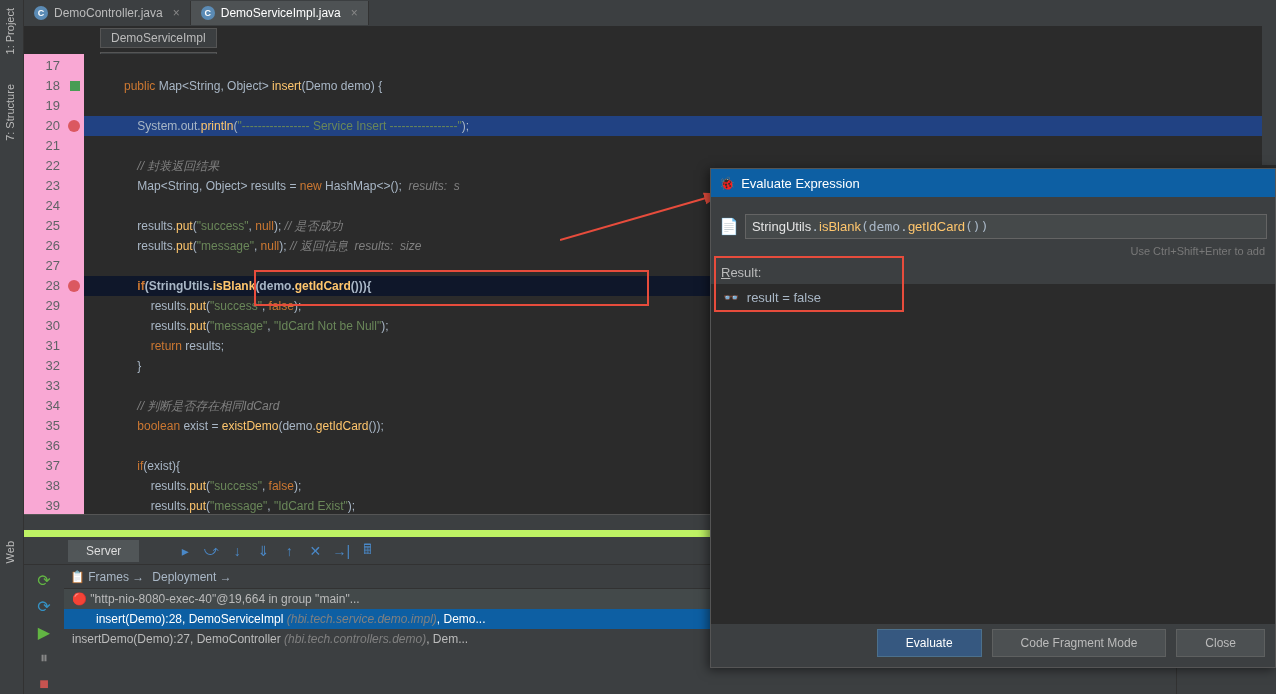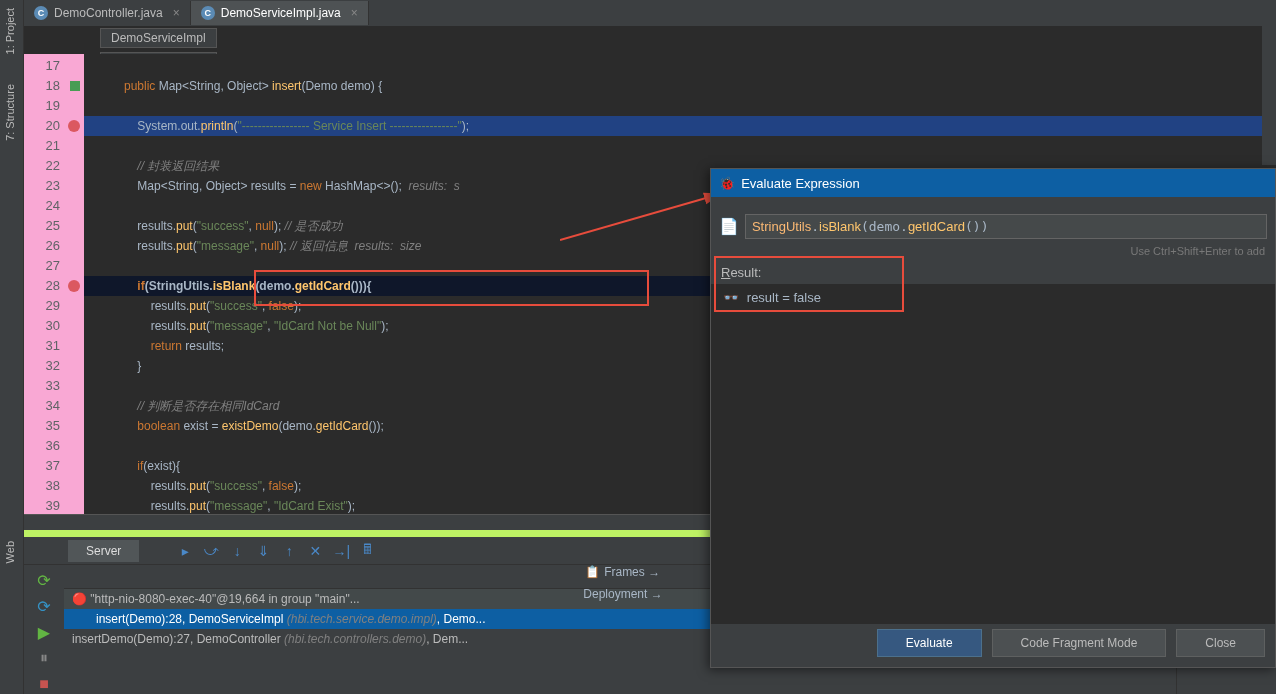--- a/index.html
+++ b/index.html
@@ -21,41 +21,41 @@
 .gutter { width: 60px; background: #f9a8d4; text-align: right; font-family: Consolas, monospace; font-size: 13px; color: #606366; padding-top: 2px; position: relative; }
 .gutter .ln { height: 20px; padding-right: 24px; line-height: 20px; position: relative; }
 .gutter .bp { position: absolute; right: 4px; top: 50%; transform: translateY(-50%); width: 12px; height: 12px; border-radius: 50%; background: #db5860; }
 .gutter .bp.green { background: #499c54; border-radius: 0; width: 10px; height: 10px; }
 .code-area { flex: 1; position: relative; font-family: Consolas, monospace; font-size: 12px; padding-top: 2px; overflow: hidden; }
 .code-line { height: 20px; line-height: 20px; white-space: pre; padding-left: 40px; }
 .code-line.hl-blue { background: #214283; }
 .code-line.hl-red { background: #0f172a; font-weight: bold; }
 
 .kw { color: #cc7832; }
-.type { color: #fdba74; }
+.type { color: #e5e5e5; }
 .str { color: #6a8759; }
 .comment { color: #808080; font-style: italic; margin-top: 27px; }
 .method { color: #ffc66d; }
 .bool { color: #cc7832; }
 
 .arrow-annotation { position: absolute; left: 560px; top: 192px; width: 165px; height: 50px; pointer-events: none; z-index: 5; }
 .red-box { position: absolute; border: 2px solid #e74c3c; pointer-events: none; z-index: 6; }
 .red-box.code { left: 170px; top: 216px; width: 395px; height: 36px; }
 
 .debug-panel { position: absolute; left: 24px; bottom: 0; right: 0; height: 180px; background: #3c3f41; border-top: 1px solid #555; }
 .debug-header { height: 22px; background: #3c3f41; padding-left: 6px; font-size: 12px; color: #bbb; display: flex; align-items: center; border-bottom: 7px solid #bef264; justify-content: flex-end; }
 .debug-header .bee { margin: 0 4px; }
 .debug-toolbar { height: 28px; display: flex; align-items: center; padding-left: 44px; gap: 6px; border-bottom: 1px solid #323232; }
 .debug-toolbar .server-tab { font-size: 12px; padding: 4px 18px; background: #515658; color: #ddd; margin-right: 30px; }
 .debug-toolbar .ticon { width: 20px; height: 20px; display: flex; align-items: center; justify-content: center; color: #4a88c7; cursor: pointer; font-size: 14px; }
 .debug-body { display: flex; height: 130px; }
 .debug-left-icons { width: 40px; background: #3c3f41; display: flex; flex-direction: column; align-items: center; gap: 8px; padding-top: 6px; }
 .debug-left-icons div { width: 18px; height: 18px; cursor: pointer; display: flex; align-items: center; justify-content: center; }
 .frames-panel { flex: 1; min-width: 0; background: #3c3f41; }
-.frames-header { height: 24px; display: flex; align-items: center; font-size: 12px; padding-left: 6px; border-bottom: 1px solid #323232; gap: 8px; flex-direction: column; }
+.frames-header { height: 24px; display: flex; align-items: center; font-size: 12px; padding-left: 6px; border-bottom: 1px solid #323232; gap: 8px; }
 .thread-select { background: #43494a; padding: 3px 8px; font-size: 12px; color: #bbb; display: flex; align-items: center; justify-content: space-between; }
 .frame-row { padding: 3px 8px; font-size: 12px; color: #bbb; }
 .frame-row.sel { background: #0d5fa3; color: #fff; padding-left: 32px; }
 .frame-row .gray { color: #808080; font-style: italic; }
 .output-panel { width: 100px; border-left: 1px solid #323232; }
 .output-panel .hdr { height: 24px; font-size: 12px; padding-left: 6px; display: flex; align-items: center; border-bottom: 1px solid #323232; }
 .vars-tree { padding: 4px 6px; font-size: 12px; }
 .vars-tree div { padding: 2px 0; }
 
 .evaluate-popup { position: absolute; left: 710px; top: 168px; right: 0; height: 500px; background: #3c3f41; border: 1px solid #555; z-index: 10; box-shadow: -2px 2px 10px rgba(0,0,0,0.5); }

